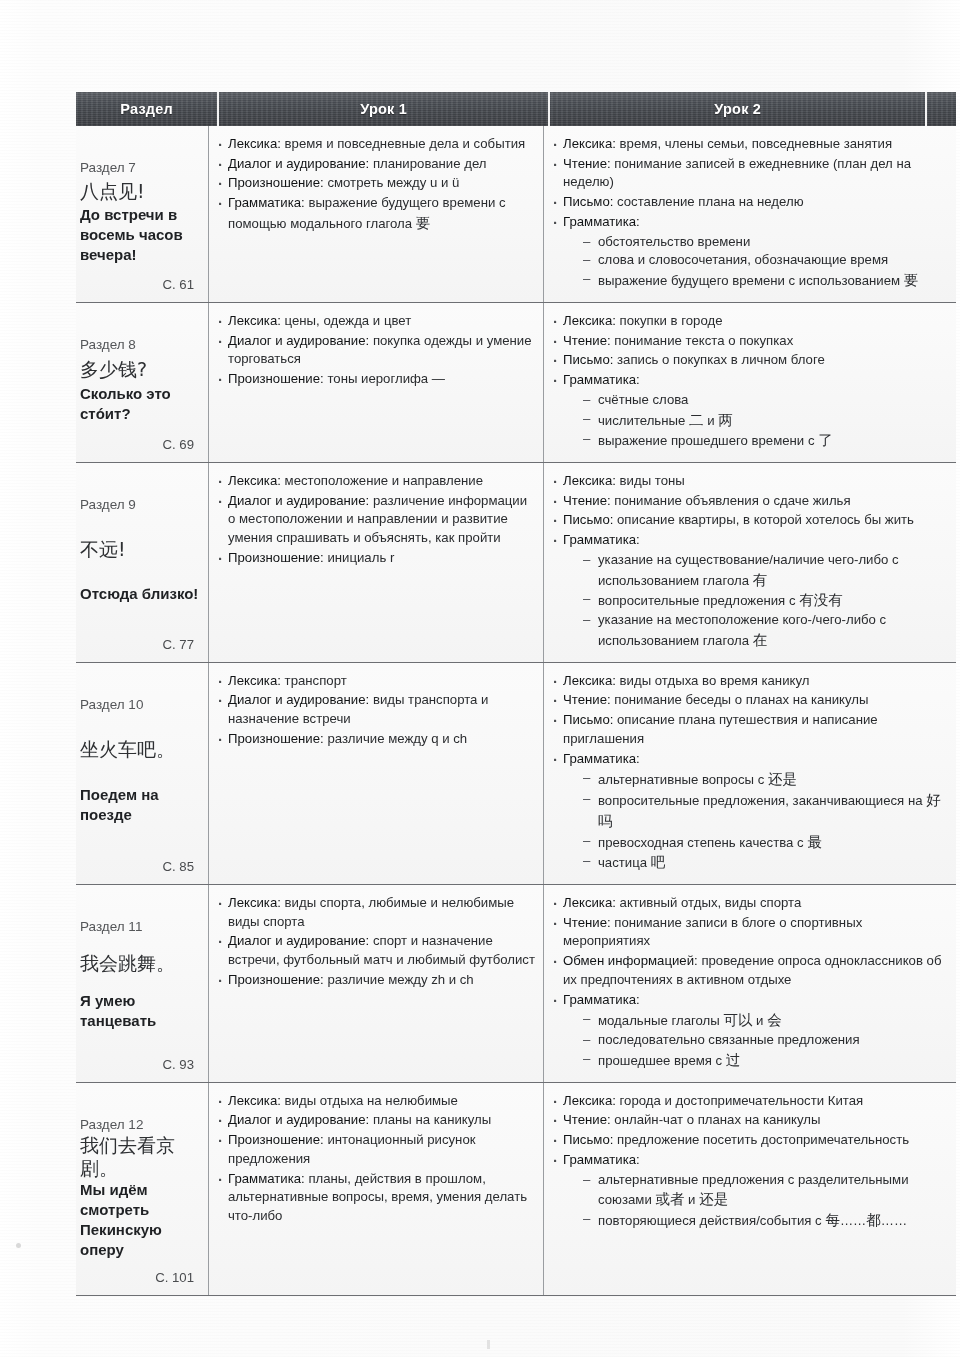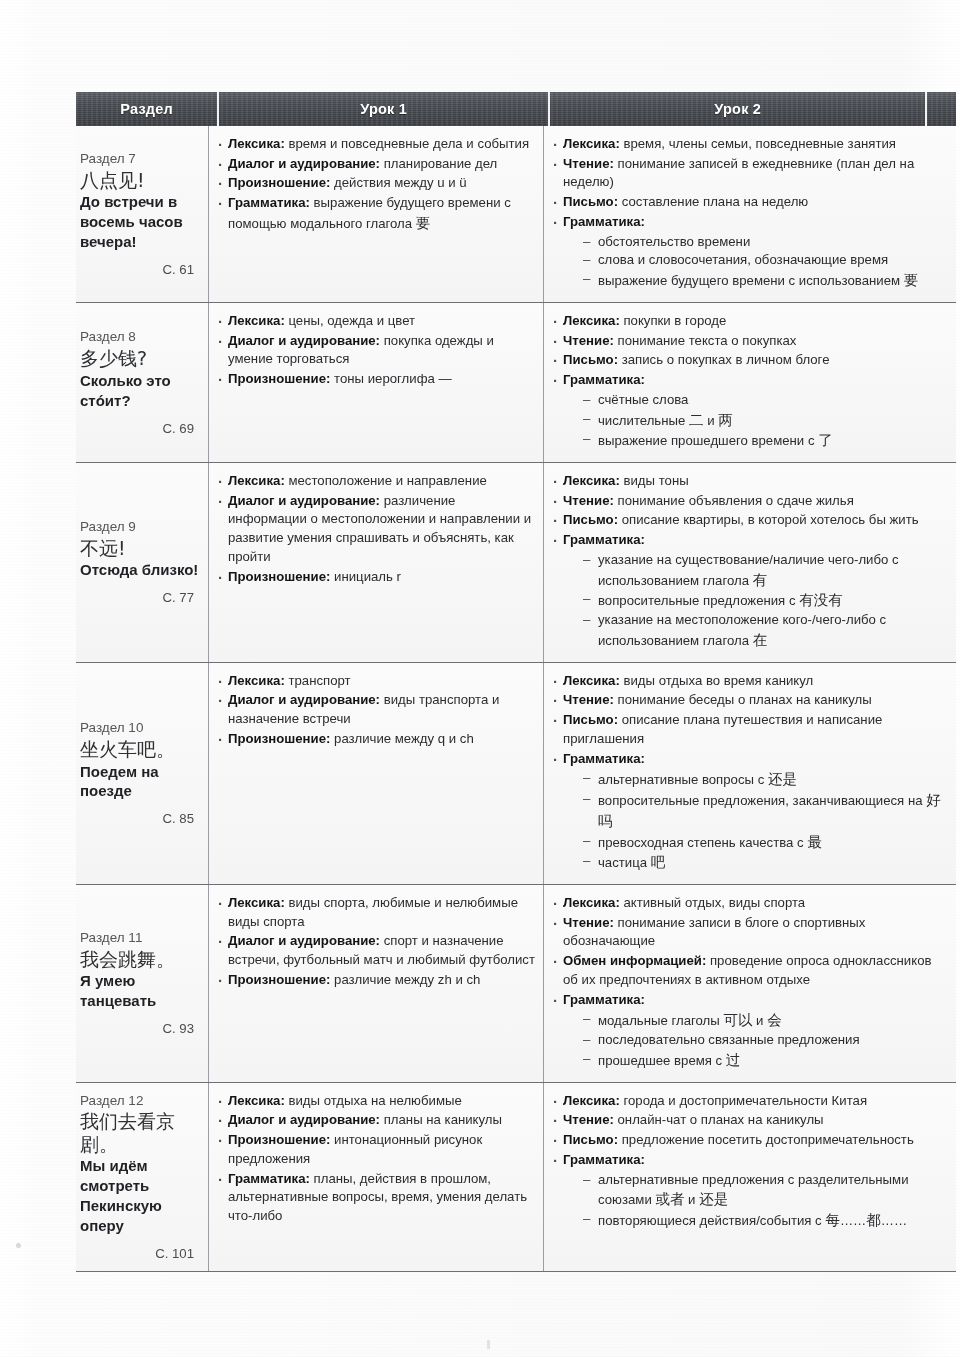--- a/index.html
+++ b/index.html
@@ -71,21 +71,22 @@
     background: linear-gradient(180deg, #fbfbfb 0%, #f7f7f7 60%, #f4f4f4 100%);
   }
   .trow:first-of-type { border-top: none; }
   .cell { position: relative; }
   .cell.c1 {
     width: 132px;
     padding: 10px 8px 10px 4px;
     box-sizing: border-box;
     display: flex;
     flex-direction: column;
-    justify-content: center;
+    justify-content: space-between;
+    margin-top: 24px;
   }
   .vsep {
     width: 1px;
     background: #9a9da1;
     margin: 0;
     flex: none;
   }
   .cell.c2 {
     width: 334px;
     box-sizing: border-box;
@@ -142,21 +143,21 @@
   ul.blist > li::before {
     content: "·";
     position: absolute;
     left: 1px;
     top: -1px;
     font-size: 15px;
     color: #4a4c4f;
     font-weight: bold;
   }
   ul.blist > li b {
-    font-weight: bold;
+    font-weight: normal;
     color: #121416;
   }
   ul.sublist {
     list-style: none;
     margin: 1px 0 0 0;
     padding: 0 0 0 20px;
   }
   ul.sublist > li {
     position: relative;
     padding-left: 15px;
@@ -213,21 +214,21 @@
           <div class="razdel">Раздел 7</div>
           <div class="hanzi-title">八点见!</div>
           <div class="ru-title">До встречи в восемь часов вечера!</div>
           <div class="page-ref">С. 61</div>
         </div>
         <div class="vsep"></div>
         <div class="cell c2">
           <ul class="blist">
             <li><b>Лексика:</b><span> время и повседневные дела и события</span></li>
             <li><b>Диалог и аудирование:</b><span> планирование дел</span></li>
-            <li><b>Произношение:</b><span> действия между u и ü</span></li>
+            <li><b>Произношение:</b><span> смотреть между u и ü</span></li>
             <li><b>Грамматика:</b><span> выражение будущего времени с помощью модального глагола <span class="cjk">要</span></span></li>
           </ul>
         </div>
         <div class="vsep"></div>
         <div class="cell c3">
           <ul class="blist">
             <li><b>Лексика:</b><span> время, члены семьи, повседневные занятия</span></li>
             <li><b>Чтение:</b><span> понимание записей в ежедневнике (план дел на неделю)</span></li>
             <li><b>Письмо:</b><span> составление плана на неделю</span></li>
             <li><b>Грамматика:</b><ul class="sublist">
@@ -338,21 +339,21 @@
           <ul class="blist">
             <li><b>Лексика:</b><span> виды спорта, любимые и нелюбимые виды спорта</span></li>
             <li><b>Диалог и аудирование:</b><span> спорт и назначение встречи, футбольный матч и любимый футболист</span></li>
             <li><b>Произношение:</b><span> различие между zh и ch</span></li>
           </ul>
         </div>
         <div class="vsep"></div>
         <div class="cell c3">
           <ul class="blist">
             <li><b>Лексика:</b><span> активный отдых, виды спорта</span></li>
-            <li><b>Чтение:</b><span> понимание записи в блоге о спортивных обозначающие</span></li>
+            <li><b>Чтение:</b><span> понимание записи в блоге о спортивных мероприятиях</span></li>
             <li><b>Обмен информацией:</b><span> проведение опроса одноклассников об их предпочтениях в активном отдыхе</span></li>
             <li><b>Грамматика:</b><ul class="sublist">
                 <li>модальные глаголы <span class="cjk">可以</span> и <span class="cjk">会</span></li>
                 <li>последовательно связанные предложения</li>
                 <li>прошедшее время с <span class="cjk">过</span></li>
               </ul></li>
           </ul>
         </div>
       </div>
       <div class="trow">

